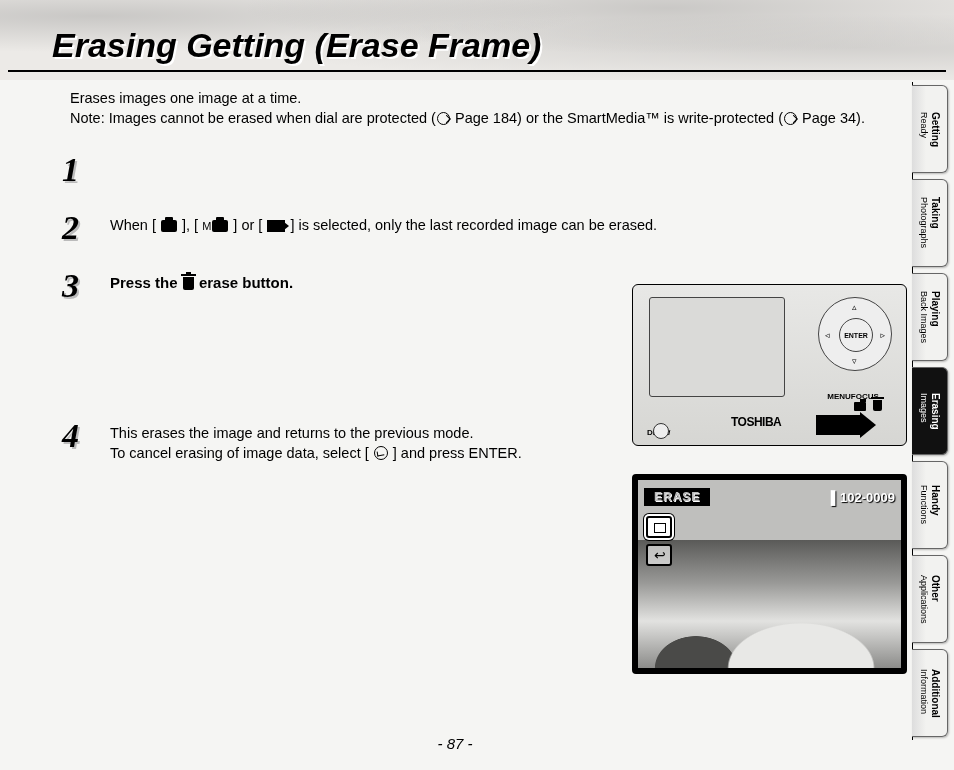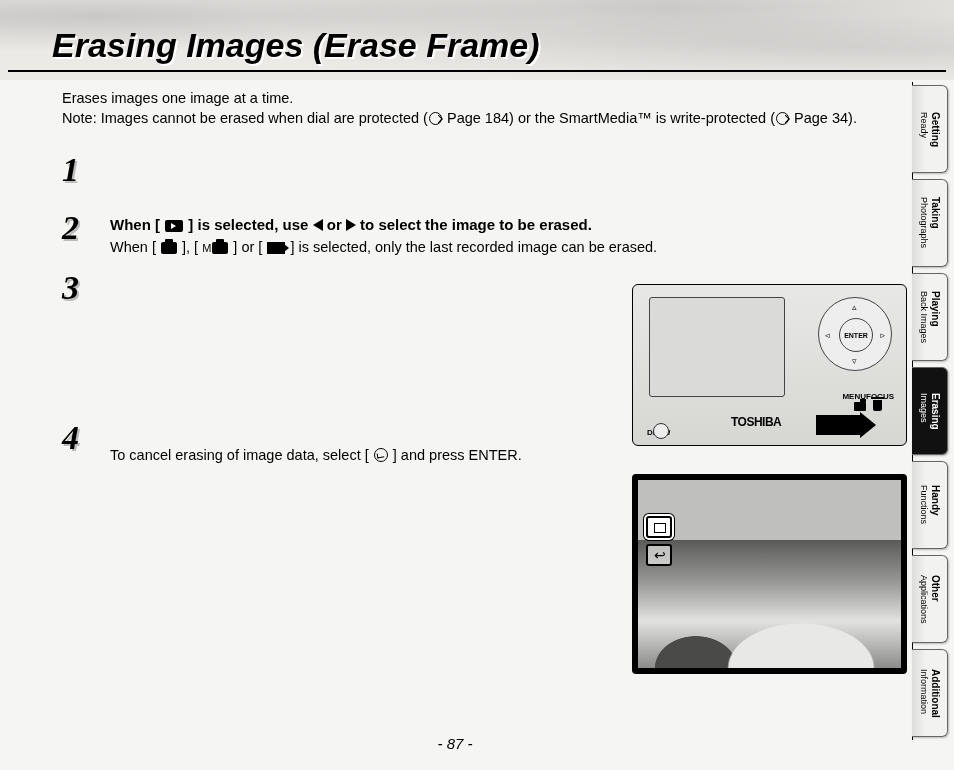--- a/index.html
+++ b/index.html
@@ -39,21 +39,21 @@
     height: 2px;
     background: #000;
     z-index: 2;
   }
   .content {
     position: absolute;
     top: 88px;
     left: 62px;
     width: 830px;
   }
-  .intro { font-size: 14.5px; line-height: 1.4; }
+  .intro { font-size: 14.5px; line-height: 1.4; margin-left: 8px; }
   .steps { margin-top: 28px; }
   .step {
     position: relative;
     padding-left: 48px;
     margin-bottom: 18px;
     min-height: 40px;
   }
   .step-num {
     position: absolute;
     left: 0; top: -6px;
@@ -113,21 +113,21 @@
     border: 1.5px solid #000;
     background: linear-gradient(#e8e8e6,#d6d6d3);
     border-radius: 6px;
   }
   .cam-screen { position:absolute; top:12px; left:16px; width:136px; height:100px; border:1px solid #444; background:#dadad8; border-radius:3px; }
   .cam-pad { position:absolute; top:12px; right:14px; width:74px; height:74px; border:1px solid #444; border-radius:50%; background:#eee; }
   .cam-pad .center { position:absolute; top:20px; left:20px; width:34px; height:34px; border:1px solid #444; border-radius:50%; font-size:7px; display:flex; align-items:center; justify-content:center; font-weight:bold; }
   .cam-pad .ar { position:absolute; font-size:9px; }
   .cam-pad .au { top:4px; left:33px; } .cam-pad .ad { bottom:4px; left:33px; }
   .cam-pad .al { top:32px; left:6px; } .cam-pad .ar2 { top:32px; right:6px; }
-  .cam-lbls { position:absolute; bottom:44px; right:12px; width:82px; display:flex; justify-content:flex-end; font-size:8px; font-weight:bold; }
+  .cam-lbls { position:absolute; bottom:44px; right:12px; width:82px; display:flex; justify-content:center; font-size:8px; font-weight:bold; }
   .cam-bottom { position:absolute; bottom:8px; left:14px; right:14px; height:34px; }
   .cam-disp { position:absolute; left:0; bottom:0; font-size:8px; font-weight:bold; }
   .cam-disp-btn { position:absolute; left:6px; bottom:-2px; width:16px; height:16px; border:1px solid #333; border-radius:50%; background:#eee; }
   .cam-brand { position:absolute; left:84px; bottom:8px; font-size:12px; font-weight:900; letter-spacing:-0.5px; }
   .cam-arrow { position:absolute; right:30px; bottom:2px; width:46px; height:20px; background:#000; }
   .cam-arrow::after { content:""; position:absolute; right:-14px; top:-3px; border-left:16px solid #000; border-top:13px solid transparent; border-bottom:13px solid transparent; }
   .cam-trash-ic { position:absolute; right:10px; bottom:26px; width:9px; height:11px; background:#000; border-radius:0 0 2px 2px; }
   .cam-trash-ic::before { content:""; position:absolute; top:-3px; left:-2px; width:13px; height:2px; background:#000; }
   .cam-folder-ic { position:absolute; right:26px; bottom:26px; width:12px; height:9px; background:#000; border-radius:1px; }
   .cam-folder-ic::before { content:""; position:absolute; top:-3px; right:0; width:6px; height:3px; background:#000; }
@@ -171,53 +171,53 @@
     background:linear-gradient(90deg,#ddd,#f2f2f0 40%);
     box-shadow:1px 1px 2px rgba(0,0,0,0.25);
   }
   .tab.active { background:#111; color:#fff; }
   .tab-sub { font-weight:normal; font-size:9px; }
 </style>
 </head>
 <body>
 
 <div class="marble-overlay"></div>
-<div class="title">Erasing Images (Erase Frame)</div>
+<div class="title">Erasing Getting (Erase Frame)</div>
 <div class="title-underline"></div>
 
 <div class="content">
   <div class="intro">
     <span>Erases images one image at a time.</span><br>
     <span>Note: Images cannot be erased when dial are protected (</span><span class="ic link"></span><span> Page 184</span><span>) or the SmartMedia™ is write-protected (</span><span class="ic link"></span><span> Page 34</span><span>).</span>
   </div>
 
   <div class="steps">
 
     <div class="step">
       <div class="step-num">1</div>
     </div>
 
     <div class="step">
       <div class="step-num">2</div>
-      <div class="step-head">
-        <span>When [ </span><span class="ic play"></span><span> ] is selected, use </span><span class="tri l"></span><span> or </span><span class="tri r"></span><span> to select the image to be erased.</span>
-      </div>
       <div class="step-body">
         <span>When [ </span><span class="ic cam"></span><span> ], [ </span><span style="font-size:11px"> M</span><span class="ic cam"></span><span> ] or [ </span><span class="ic movie"></span><span> ] is selected, only the last recorded image can be erased.</span>
       </div>
     </div>
 
     <div class="step">
       <div class="step-num">3</div>
+      <div class="step-head">
+        <span>Press the </span><span class="ic trash"></span><span> erase button.</span>
+      </div>
     </div>
 
     <div class="step" style="margin-top:110px">
       <div class="step-num">4</div>
       <div class="step-body">
-        <br>
+        <span>This erases the image and returns to the previous mode.</span><br>
         <span>To cancel erasing of image data, select [ </span><span class="ic return"></span><span> ] and press ENTER.</span>
       </div>
     </div>
   </div>
 </div>
 
 <div class="camera-illust">
   <div class="cam-screen"></div>
   <div class="cam-pad">
     <div class="center">ENTER</div>
@@ -235,20 +235,24 @@
     <div class="cam-disp-btn"></div>
     <div class="cam-brand">TOSHIBA</div>
     <div class="cam-folder-ic"></div>
     <div class="cam-trash-ic"></div>
     <div class="cam-arrow"></div>
   </div>
 </div>
 
 <div class="lcd-illust">
   <div class="mountain"></div>
+  <div class="lcd-topbar">
+    <div class="lcd-erase-lbl">ERASE</div>
+    <div class="lcd-counter">▌102-0009</div>
+  </div>
   <div class="lcd-left-icons">
     <div class="sel x1"></div>
     <div class="x2"></div>
   </div>
 </div>
 
 <div class="page-num">- 87 -</div>
 
 <div class="side-tabs">
   <div class="tab">

